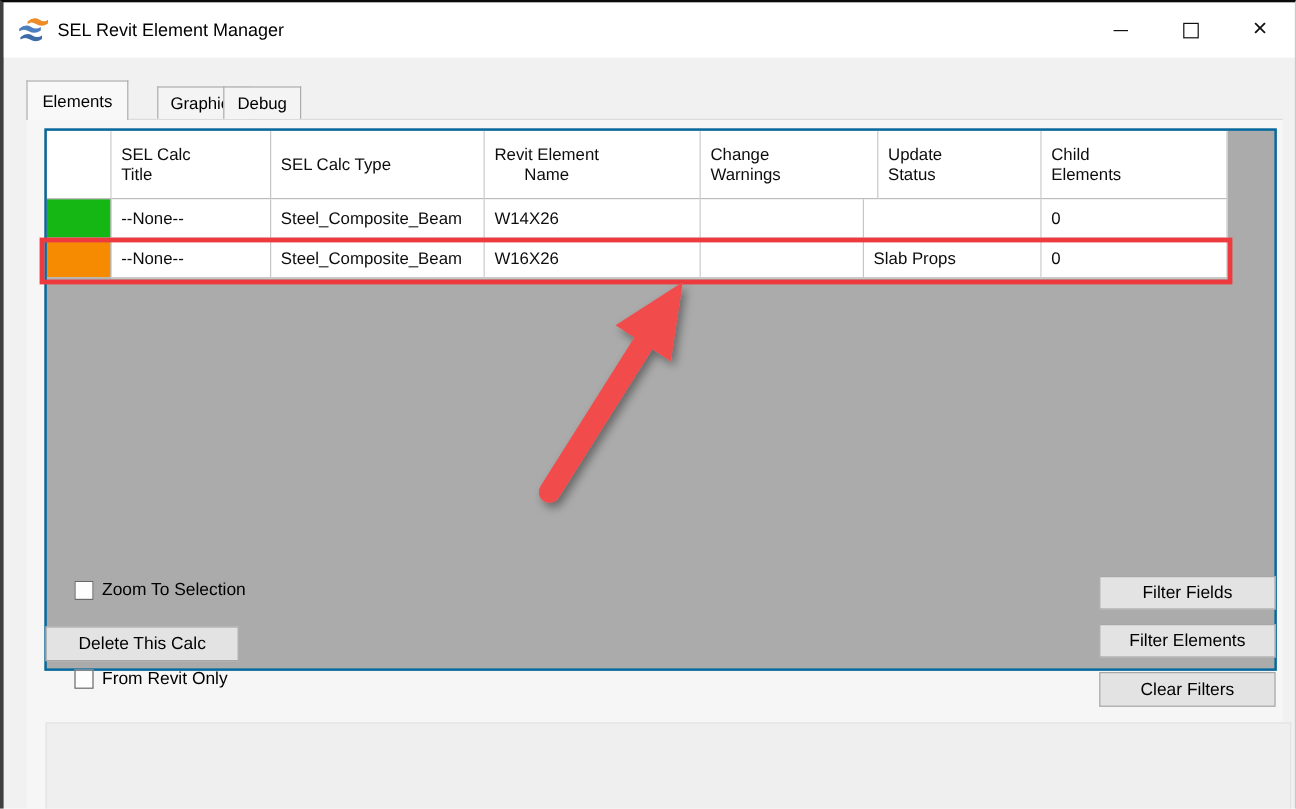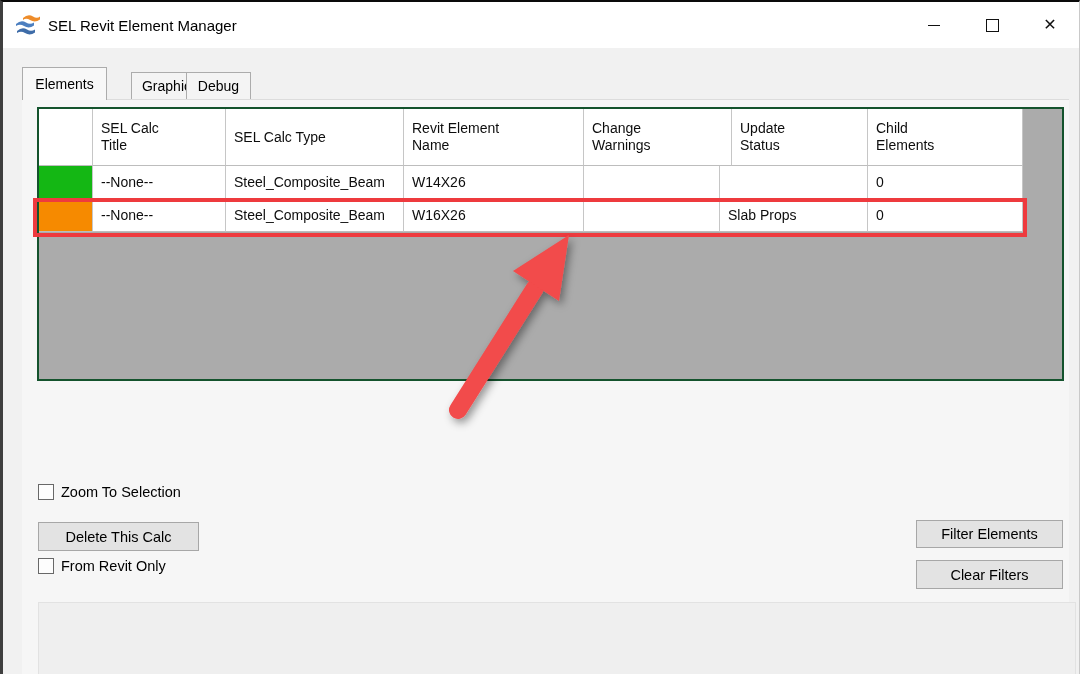--- a/index.html
+++ b/index.html
@@ -44,59 +44,60 @@
     position: absolute; display: flex; align-items: center; justify-content: center;
     font-size: 14px; background: #f4f4f4;
     border: 1px solid #acacac; border-bottom: none; z-index: 3;
   }
   .tab.active { left: 19px; top: 65px; width: 85px; height: 33px; background: #f8f8f8; }
   .tab.t2 { left: 104px; top: 70px; width: 78px; height: 27px; margin-left: 24px; }
   .tab.t3 { left: 183px; top: 70px; width: 65px; height: 27px; }
 
   
   .grid {
-    position: absolute; left: 34px; top: 105px; width: 1027px; height: 274px;
-    background: #ababab; border: 2px solid #14532d; overflow: hidden; z-index: 1;
+    position: absolute; left: 34px; top: 105px; width: 1027px; height: 452px;
+    background: #ababab; border: 2px solid #0369a1; overflow: hidden; z-index: 1;
   }
   .grid-row { display: flex; }
   .gcell {
     background: #ffffff;
     border-right: 1px solid #c6c6c6;
     border-bottom: 1px solid #bdbdbd;
     font-size: 14px; color: #0d0d0d;
     display: flex; align-items: center;
     padding-left: 8px;
     white-space: pre-line;
     overflow: hidden;
   }
   .ghead .gcell { height: 57px; line-height: 17px; }
   .gbody .gcell { height: 33px; }
   .c0 { width: 54px;  padding-left: 0; }
   .c1 { width: 133px; }
   .c2 { width: 178px; }
-  .c3 { width: 180px; }
+  .c3 { width: 180px; text-align: center; }
   .c4 { width: 136px; }
   .c5 { width: 148px; }
   .c6 { width: 155px; }
   .swatch { width: 100%; height: 100%; }
 
   
   .hl-rect {
     position: absolute; left: 30px; top: 196px; width: 994px; height: 39px;
     border: 4px solid #ee3a3e; z-index: 4; pointer-events: none;
   }
   .arrow-svg {
     position: absolute; left: 0; top: 0; width: 1080px; height: 674px;
     z-index: 5; pointer-events: none;
   }
 
   
   .checkbox-ctl {
     position: absolute; display: flex; align-items: center; z-index: 2;
     font-size: 14.5px;
+    margin-left: 24px;
   }
   .cb-zoom { left: 35px; top: 482px; }
   .cb-revit { left: 35px; top: 556px; }
   .cb-box {
     width: 16px; height: 16px; background: #fdfdfd;
     border: 1px solid #686868; margin-right: 7px; flex: 0 0 auto;
   }
   .btn {
     position: absolute; z-index: 2;
     display: flex; align-items: center; justify-content: center;
@@ -204,18 +205,19 @@
   <div class="checkbox-ctl cb-zoom">
     <span class="cb-box"></span>
     <span>Zoom To Selection</span>
   </div>
   <div class="checkbox-ctl cb-revit">
     <span class="cb-box"></span>
     <span>From Revit Only</span>
   </div>
 
   <div class="btn btn-delete">Delete This Calc</div>
+  <div class="btn btn-ffields">Filter Fields</div>
   <div class="btn btn-cfilters">Clear Filters</div>
   <div class="btn btn-felements">Filter Elements</div>
 
   <div class="bottom-panel"></div>
 
 </div>
 
 </body></html>

